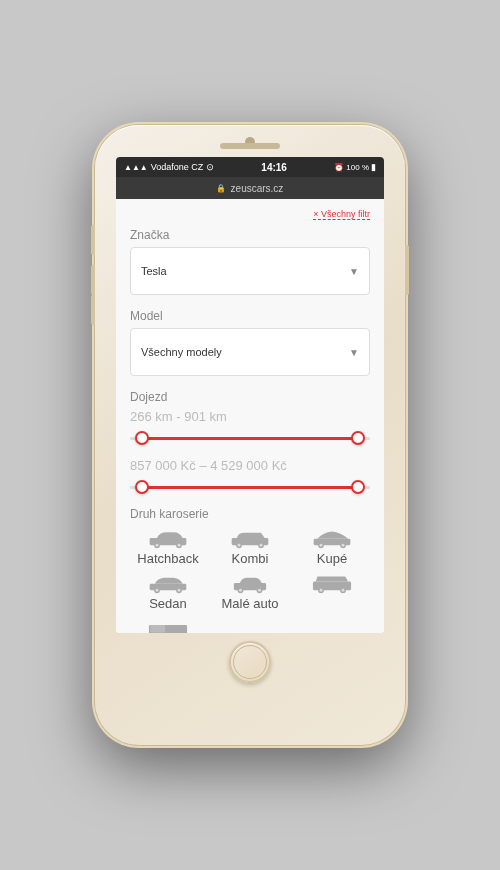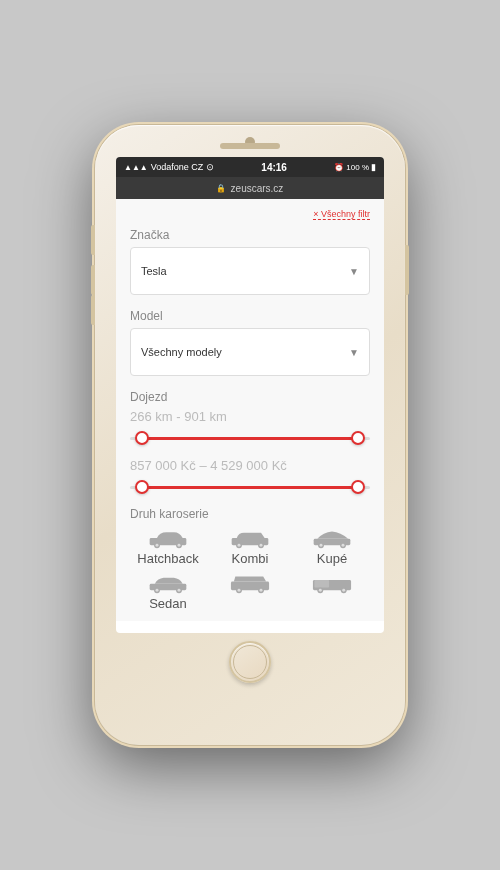--- a/index.html
+++ b/index.html
@@ -380,20 +380,31 @@
             <rect x="5" y="15" width="50" height="9" rx="2"></rect>
             <path d="M12 15 Q16 8 24 7 L38 7 Q46 8 50 15 Z"></path>
             <circle cx="15" cy="24" r="4" fill="#aaa"></circle>
             <circle cx="45" cy="24" r="4" fill="#aaa"></circle>
             <circle cx="15" cy="24" r="2" fill="#ddd"></circle>
             <circle cx="45" cy="24" r="2" fill="#ddd"></circle>
           </svg>
           <span class="body-type-label">Sedan</span>
         </div>
 
+        <div class="body-type-item">
+          <svg class="car-svg" viewBox="0 0 60 28" fill="#aaa">
+            <rect x="8" y="14" width="44" height="10" rx="2"></rect>
+            <path d="M16 14 Q19 7 26 7 L36 7 Q43 7 46 14 Z"></path>
+            <circle cx="17" cy="24" r="4" fill="#aaa"></circle>
+            <circle cx="43" cy="24" r="4" fill="#aaa"></circle>
+            <circle cx="17" cy="24" r="2" fill="#ddd"></circle>
+            <circle cx="43" cy="24" r="2" fill="#ddd"></circle>
+          </svg>
+          <span class="body-type-label">Malé auto</span>
+        </div>
 
 
         <div class="body-type-item">
           <svg class="car-svg" viewBox="0 0 60 28" fill="#aaa">
             <rect x="4" y="12" width="52" height="12" rx="2"></rect>
             <path d="M8 12 L10 5 L48 5 L52 12 Z"></path>
             <circle cx="15" cy="24" r="4" fill="#aaa"></circle>
             <circle cx="45" cy="24" r="4" fill="#aaa"></circle>
             <circle cx="15" cy="24" r="2" fill="#ddd"></circle>
             <circle cx="45" cy="24" r="2" fill="#ddd"></circle>

